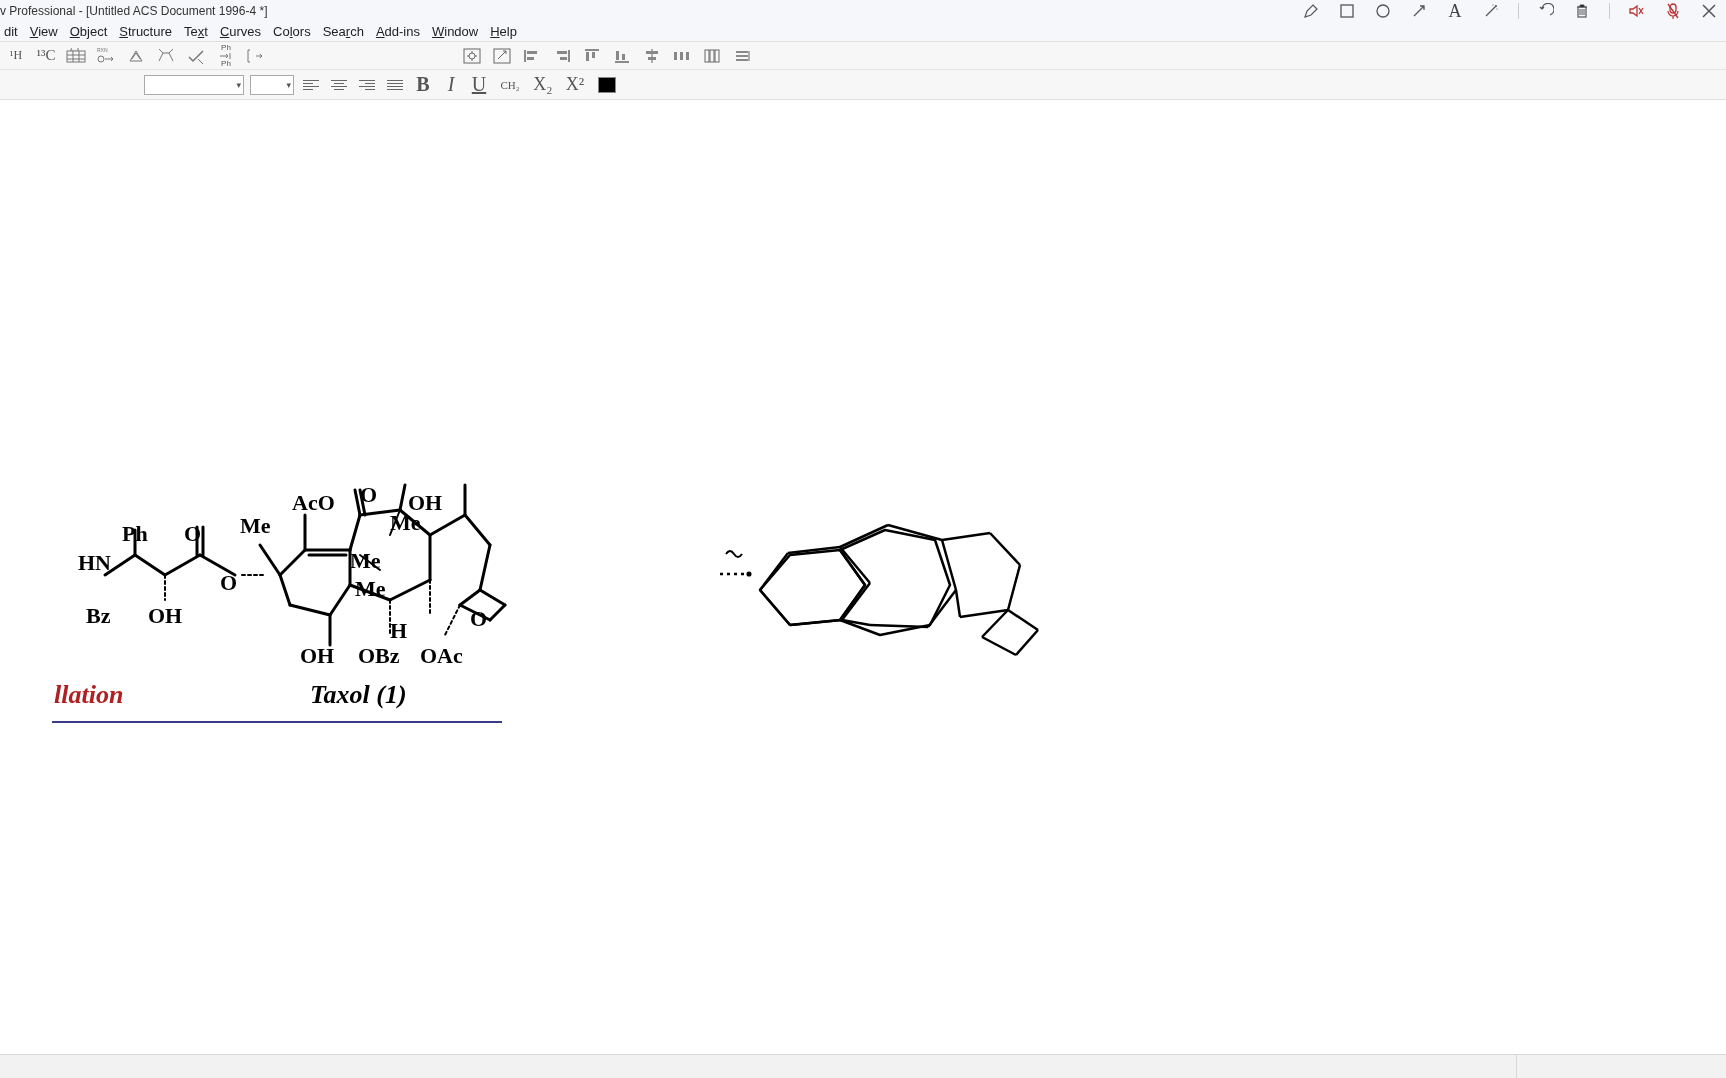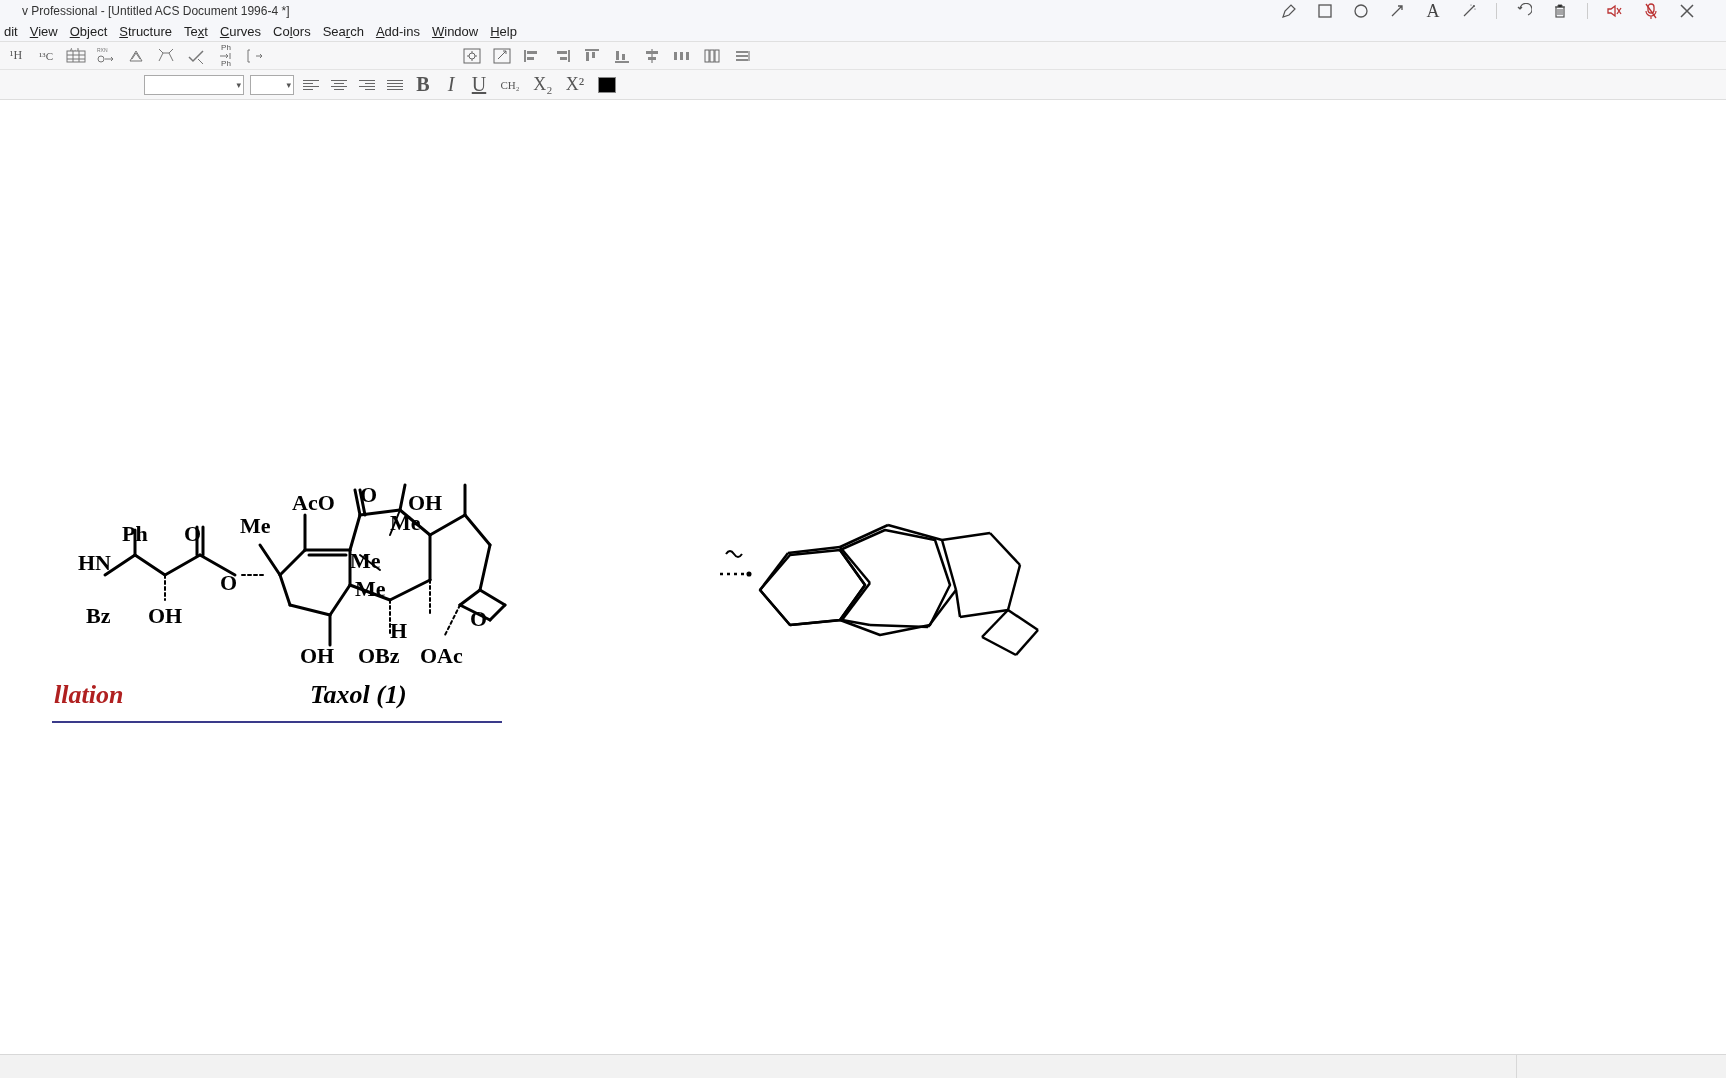--- a/index.html
+++ b/index.html
@@ -11,21 +11,21 @@
     height: 1078px;
     overflow: hidden;
     display: flex;
     flex-direction: column;
   }
   .titlebar {
     height: 22px;
     background: #f6f7fa;
     display: flex;
     align-items: center;
-    padding: 0 22px;
+    padding: 0 0;
     font-size: 12px;
     color: #333;
     justify-content: space-between;
   }
   .title-right {
     display: flex;
     align-items: center;
     gap: 18px;
     padding-right: 8px;
   }
@@ -224,21 +224,21 @@
   <span class="menu-item">Sea<span class="ul">r</span>ch</span>
   <span class="menu-item"><span class="ul">A</span>dd-ins</span>
   <span class="menu-item"><span class="ul">W</span>indow</span>
   <span class="menu-item"><span class="ul">H</span>elp</span>
 </div>
 
 <div class="toolbar1">
   <div class="tb-btn" style="font-family:'Times New Roman';font-size:12px;">
       <span>¹H</span>
     </div>
-  <div class="tb-btn" style="font-family:'Times New Roman';font-size:11px;">
+  <div class="tb-btn" style="font-family:'Times New Roman';font-size:15px;">
       <span>¹³C</span>
     </div>
   <div class="tb-btn">
     <svg width="20" height="16">
         <rect x="1" y="3" width="18" height="11" fill="none" stroke="#777" stroke-width="1"></rect>
         <line x1="1" y1="7" x2="19" y2="7" stroke="#777"></line>
         <line x1="1" y1="11" x2="19" y2="11" stroke="#777"></line>
         <line x1="7" y1="3" x2="7" y2="14" stroke="#777"></line>
         <line x1="13" y1="3" x2="13" y2="14" stroke="#777"></line>
         <text x="4" y="2.5" font-size="4" fill="#777">A→B</text>

